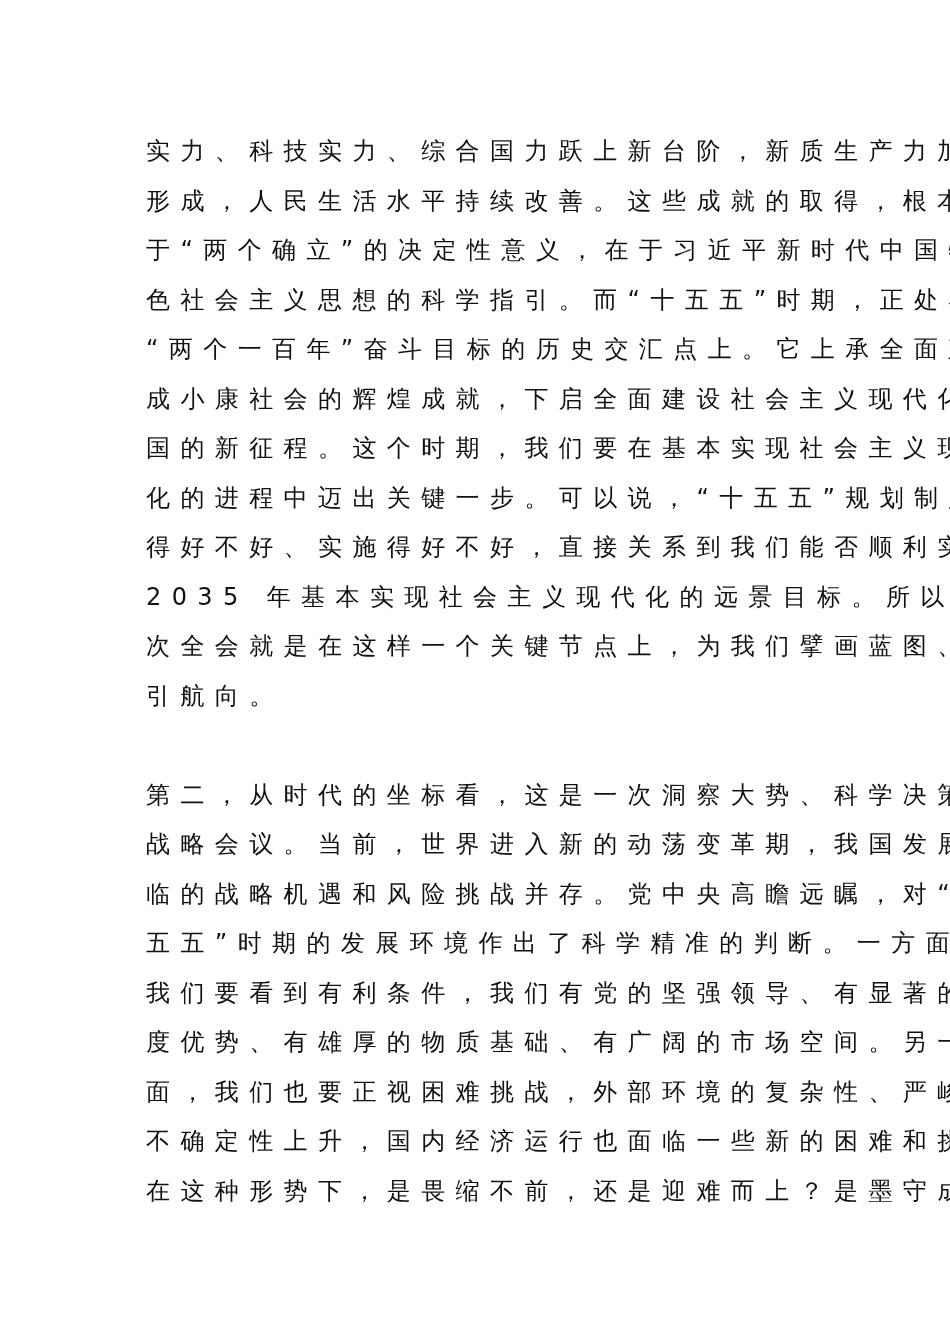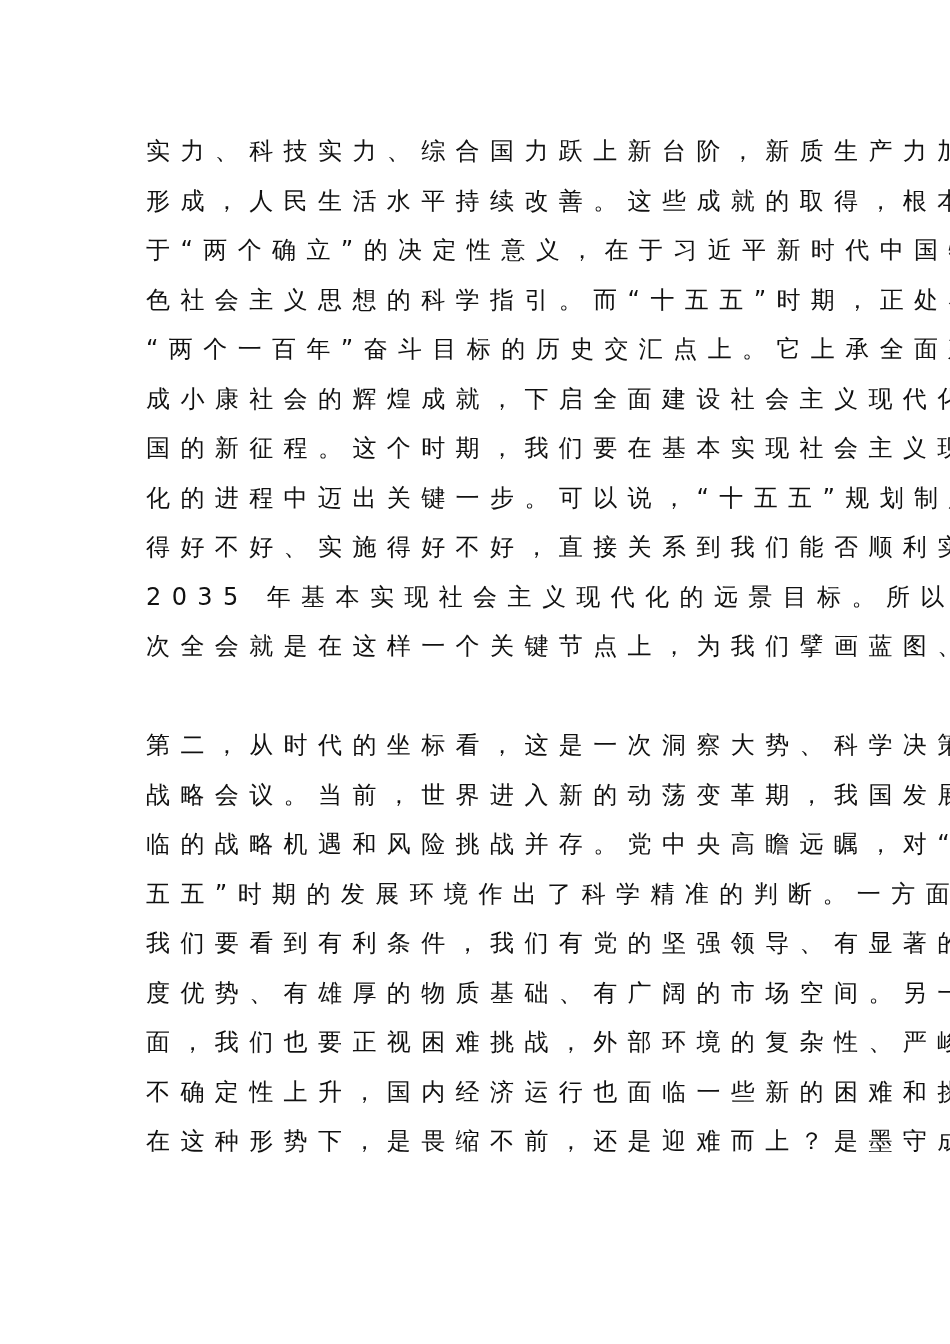--- a/index.html
+++ b/index.html
@@ -45,20 +45,21 @@
     <span class="line">形成，人民生活水平持续改善。这些成就的取得，根本在</span>
     <span class="line">于“两个确立”的决定性意义，在于习近平新时代中国特</span>
     <span class="line">色社会主义思想的科学指引。而“十五五”时期，正处在</span>
     <span class="line">“两个一百年”奋斗目标的历史交汇点上。它上承全面建</span>
     <span class="line">成小康社会的辉煌成就，下启全面建设社会主义现代化强</span>
     <span class="line">国的新征程。这个时期，我们要在基本实现社会主义现代</span>
     <span class="line">化的进程中迈出关键一步。可以说，“十五五”规划制定</span>
     <span class="line">得好不好、实施得好不好，直接关系到我们能否顺利实现</span>
     <span class="line">2035 年基本实现社会主义现代化的远景目标。所以说，这</span>
     <span class="line">次全会就是在这样一个关键节点上，为我们擘画蓝图、指</span>
+    <span class="line">引航向。</span>
   </div>
 
   <div class="blank"></div>
 
   <div class="paragraph">
     <span class="line">第二，从时代的坐标看，这是一次洞察大势、科学决策的</span>
     <span class="line">战略会议。当前，世界进入新的动荡变革期，我国发展面</span>
     <span class="line">临的战略机遇和风险挑战并存。党中央高瞻远瞩，对“十</span>
     <span class="line">五五”时期的发展环境作出了科学精准的判断。一方面，</span>
     <span class="line">我们要看到有利条件，我们有党的坚强领导、有显著的制</span>

